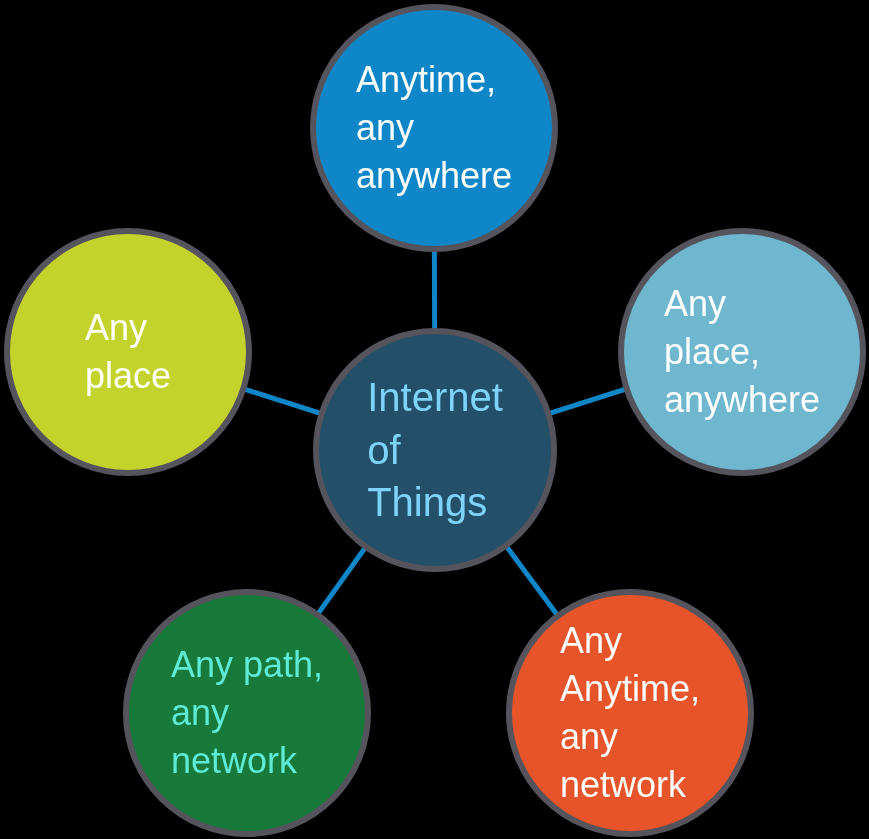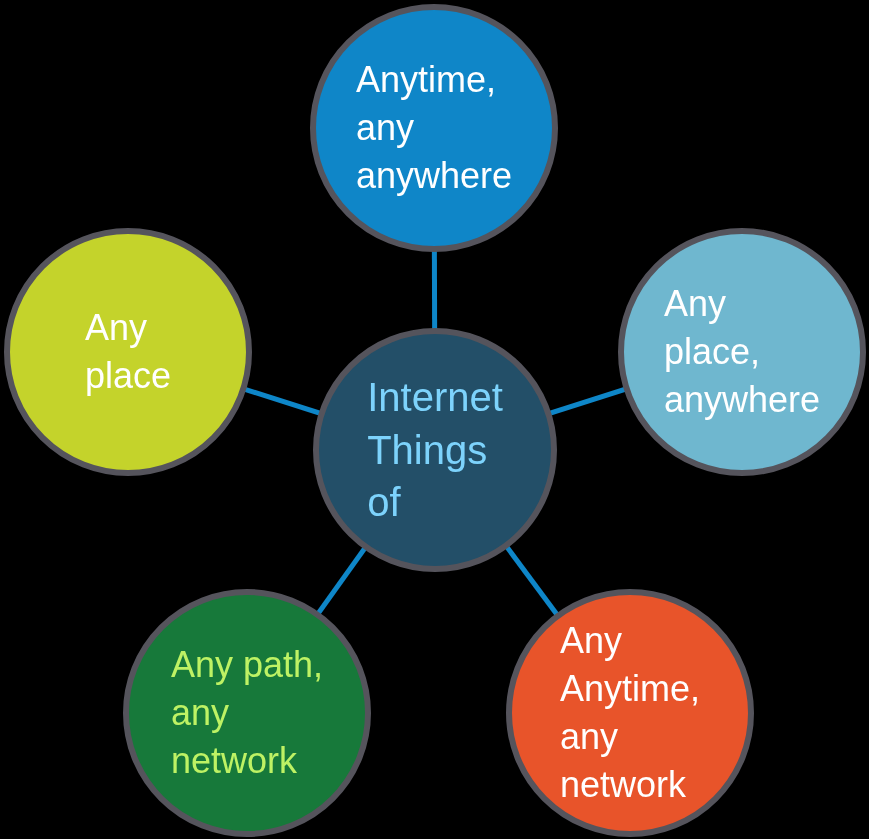--- a/index.html
+++ b/index.html
@@ -47,22 +47,22 @@
     <line x1="435" y1="450" x2="434" y2="128" stroke-width="5" stroke="#0E86C8"></line>
     <line x1="435" y1="450" x2="742" y2="352" stroke-width="5" stroke="#0E86C8"></line>
     <line x1="435" y1="450" x2="128" y2="352" stroke-width="5" stroke="#0E86C8"></line>
     <line x1="435" y1="450" x2="630" y2="713" stroke-width="5" stroke="#0E86C8"></line>
     <line x1="435" y1="450" x2="247" y2="713" stroke-width="5" stroke="#0E86C8"></line>
   </svg>
 
   <div class="circle hub" style="background-color: rgb(35, 79, 104); border-color: rgb(85, 84, 92);">
     <div class="label" style="color: #7dd3fc;">
       <div>Internet</div>
+      <div>of</div>
       <div>Things</div>
-      <div>of</div>
     </div>
   </div>
 
   <div class="circle sat pos-top" style="background-color: rgb(15, 134, 200); border-color: rgb(85, 84, 92);">
     <div class="label" style="color: rgb(255, 255, 255);">
       <div>Anytime,</div>
       <div>any</div>
       <div>anywhere</div>
     </div>
   </div>
@@ -78,21 +78,21 @@
   <div class="circle sat pos-bottom-right" style="background-color: rgb(232, 84, 42); border-color: rgb(85, 84, 92);">
     <div class="label" style="color: rgb(255, 255, 255);">
       <div>Any</div>
       <div>Anytime,</div>
       <div>any</div>
       <div>network</div>
     </div>
   </div>
 
   <div class="circle sat pos-bottom-left" style="background-color: rgb(23, 121, 58); border-color: rgb(85, 84, 92);">
-    <div class="label" style="color: #bef264;">
+    <div class="label" style="color: #5eead4;">
       <div>Any path,</div>
       <div>any</div>
       <div>network</div>
     </div>
   </div>
 
   <div class="circle sat pos-left" style="background-color: rgb(196, 211, 43); border-color: rgb(85, 84, 92);">
     <div class="label" style="color: rgb(255, 255, 255);">
       <div>Any</div>
       <div>place</div>

